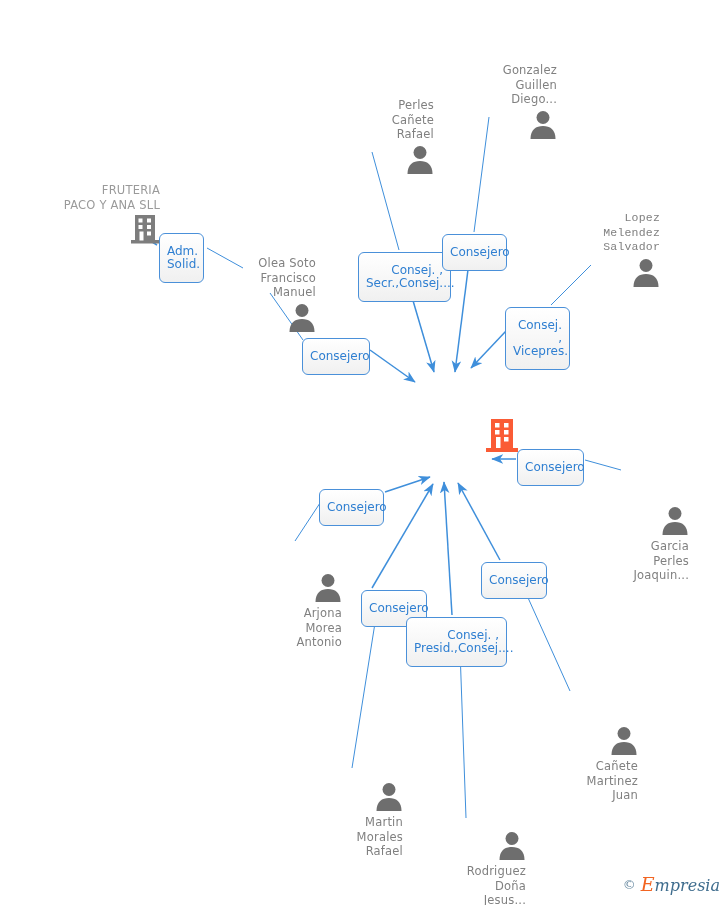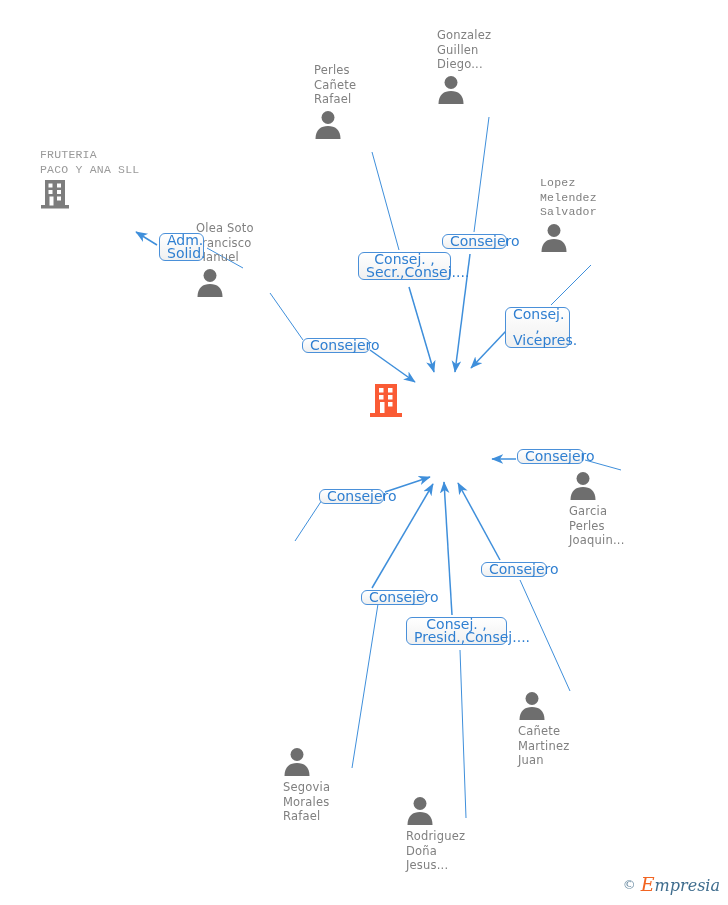--- a/index.html
+++ b/index.html
@@ -22,23 +22,24 @@
   }
   .edges {
     position: absolute;
     left: 0; top: 0;
     width: 728px;
     height: 905px;
     pointer-events: none;
   }
   .node {
     position: absolute;
-    text-align: left;
+    text-align: right;
     width: 120px;
     margin-left: -60px;
+    margin-top: 35px;
   }
   .node .label {
     font-size: 11.5px;
     line-height: 14.5px;
     color: #808080;
     letter-spacing: 0.2px;
     white-space: pre-line;
   }
   .node .label.company {
     color: #9a9a9a;
@@ -47,24 +48,24 @@
     display: block;
     margin: 0 auto;
   }
   .node.person .glyph { margin-top: 2px; }
   .edge-label {
     position: absolute;
     border: 1px solid #4a90d9;
     border-radius: 6px;
     background: linear-gradient(to bottom, #ffffff 0%, #f0f0f0 100%);
     color: #2f7fd1;
-    font-size: 14px;
+    font-size: 12px;
     line-height: 13px;
-    padding: 0 7px;
-    text-align: center;
+    padding: 11px 7px;
+    text-align: right;
     white-space: pre-line;
     box-sizing: border-box;
   }
   .watermark {
     position: absolute;
     right: 8px;
     bottom: 10px;
     display: flex;
     align-items: center;
     gap: 5px;
@@ -125,21 +126,21 @@
       <path d="M 372,588 L 433,484" marker-end="url(#arr)"></path>
 
       <path d="M 466,818 L 460,650" stroke-width="1"></path>
       <path d="M 452,615 L 444,482" marker-end="url(#arr)"></path>
 
       <path d="M 570,691 L 520,580" stroke-width="1"></path>
       <path d="M 500,560 L 458,483" marker-end="url(#arr)"></path>
     </g>
   </svg>
 
-  <div class="node company" style="left:100px; top:148px;font-family:Liberation Mono, monospace;">
+  <div class="node company" style="left:100px; top:148px;">
     <div class="label company">FRUTERIA
 PACO Y ANA SLL</div>
     <span class="glyph">
       <svg width="30" height="34" viewBox="0 0 30 34">
         <rect x="5" y="3" width="20" height="26" fill="#7d7d7d"></rect>
         <rect x="1" y="28" width="28" height="3.5" fill="#7d7d7d"></rect>
         <rect x="8.5" y="6.5" width="4" height="4" fill="#ffffff"></rect>
         <rect x="17" y="6.5" width="4" height="4" fill="#ffffff"></rect>
         <rect x="8.5" y="13" width="4" height="4" fill="#ffffff"></rect>
         <rect x="17" y="13" width="4" height="4" fill="#ffffff"></rect>
@@ -217,41 +218,52 @@
       <svg width="28" height="30" viewBox="0 0 28 30">
         <circle cx="14" cy="8.5" r="6.5" fill="#6e6e6e"></circle>
         <path d="M1.5,30 C1.5,20.5 7,17 14,17 C21,17 26.5,20.5 26.5,30 Z" fill="#6e6e6e"></path>
       </svg>
     </span>
     <div class="label">Garcia
 Perles
 Joaquin...</div>
   </div>
 
+  <div class="node person below" style="left:282px; top:535px;">
+    <span class="glyph">
+      <svg width="28" height="30" viewBox="0 0 28 30">
+        <circle cx="14" cy="8.5" r="6.5" fill="#6e6e6e"></circle>
+        <path d="M1.5,30 C1.5,20.5 7,17 14,17 C21,17 26.5,20.5 26.5,30 Z" fill="#6e6e6e"></path>
+      </svg>
+    </span>
+    <div class="label">Arjona
+Morea
+Antonio</div>
+  </div>
 
   <div class="node person below" style="left:578px; top:688px;">
     <span class="glyph">
       <svg width="28" height="30" viewBox="0 0 28 30">
         <circle cx="14" cy="8.5" r="6.5" fill="#6e6e6e"></circle>
         <path d="M1.5,30 C1.5,20.5 7,17 14,17 C21,17 26.5,20.5 26.5,30 Z" fill="#6e6e6e"></path>
       </svg>
     </span>
     <div class="label">Cañete
 Martinez
 Juan</div>
   </div>
 
   <div class="node person below" style="left:343px; top:744px;">
     <span class="glyph">
       <svg width="28" height="30" viewBox="0 0 28 30">
         <circle cx="14" cy="8.5" r="6.5" fill="#6e6e6e"></circle>
         <path d="M1.5,30 C1.5,20.5 7,17 14,17 C21,17 26.5,20.5 26.5,30 Z" fill="#6e6e6e"></path>
       </svg>
     </span>
-    <div class="label">Segovia
+    <div class="label">Martin
 Morales
 Rafael</div>
   </div>
 
   <div class="node person below" style="left:466px; top:793px;">
     <span class="glyph">
       <svg width="28" height="30" viewBox="0 0 28 30">
         <circle cx="14" cy="8.5" r="6.5" fill="#6e6e6e"></circle>
         <path d="M1.5,30 C1.5,20.5 7,17 14,17 C21,17 26.5,20.5 26.5,30 Z" fill="#6e6e6e"></path>
       </svg>

